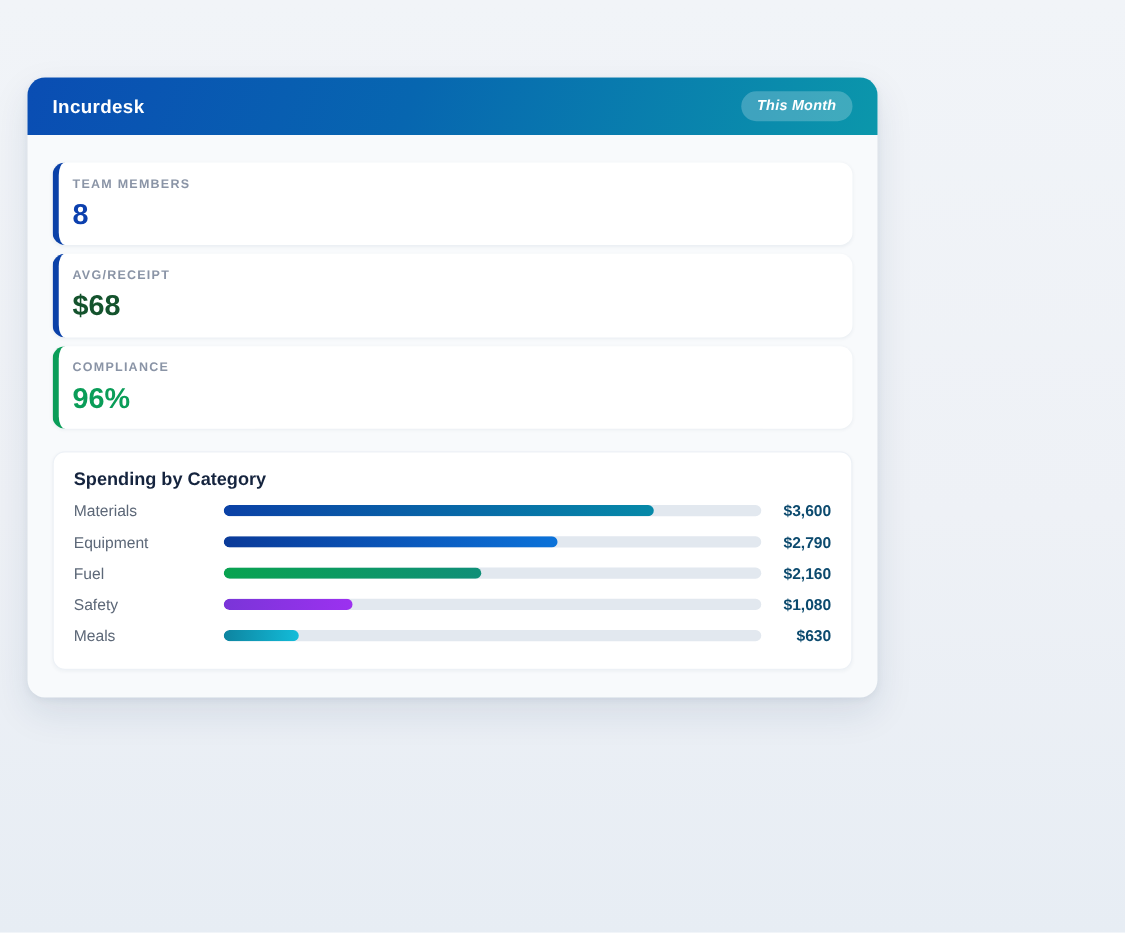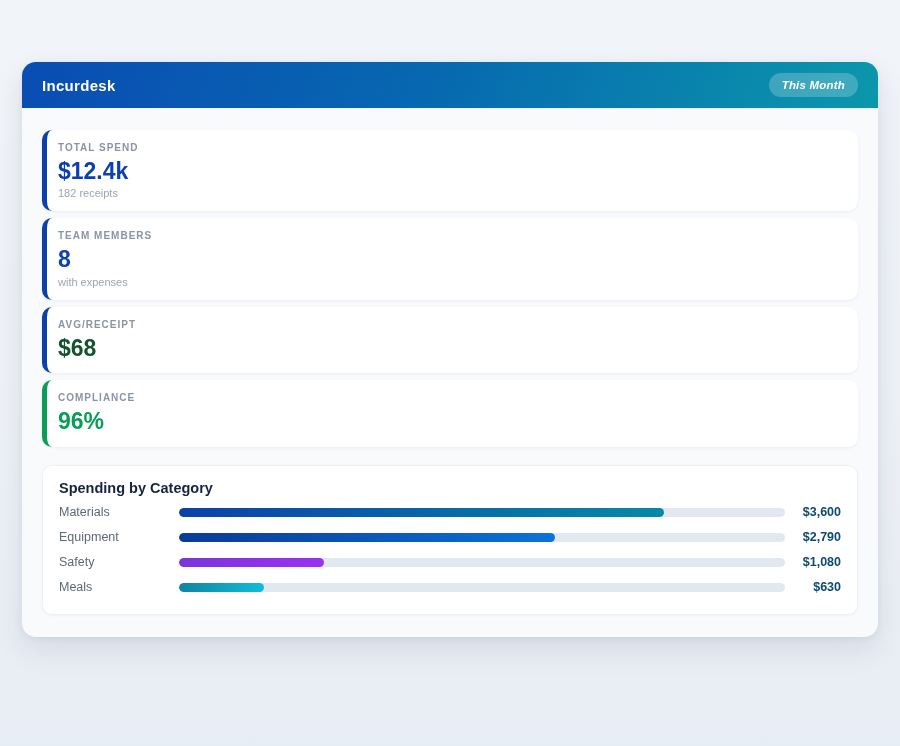--- a/index.html
+++ b/index.html
@@ -6,21 +6,21 @@
   html, body { width: 900px; height: 746px; }
   body {
     font-family: "Liberation Sans", "DejaVu Sans", sans-serif;
     background: linear-gradient(180deg, #f1f4f8 0%, #eef1f6 55%, #e7edf4 100%);
     overflow: hidden;
   }
   .app-container {
     position: absolute;
     left: 22px;
     top: 62px;
-    width: 856px;
+    width: 680px;
     border-radius: 14px;
     background: #f8fafc;
     box-shadow: 0 12px 30px rgba(20, 45, 90, 0.10), 0 2px 6px rgba(20, 45, 90, 0.06);
   }
   .header-bar {
     height: 46px;
     border-radius: 14px 14px 0 0;
     background: linear-gradient(108deg, #0a4db3 0%, #0766b0 45%, #0b97ab 100%);
     display: flex;
     align-items: center;
@@ -127,28 +127,22 @@
 <body>
 
 <div class="app-container">
   <div class="header-bar">
     <div class="app-title">Incurdesk</div>
     <button class="period-badge">This Month</button>
   </div>
   <div class="content">
     <div id="stats-list">
         <div class="stat-card" style="border-left-color: rgb(11, 65, 168);">
-          <div class="stat-label">TOTAL SPEND</div>
-          <div class="stat-value" style="color: rgb(12, 64, 174);">$12.4k</div>
-          <div class="stat-subtext">182 receipts</div>
-        </div>
-        <div class="stat-card" style="border-left-color: rgb(11, 65, 168);">
           <div class="stat-label">TEAM MEMBERS</div>
           <div class="stat-value" style="color: rgb(12, 64, 174);">8</div>
-          <div class="stat-subtext">with expenses</div>
         </div>
         <div class="stat-card" style="border-left-color: rgb(11, 65, 168);">
           <div class="stat-label">AVG/RECEIPT</div>
           <div class="stat-value" style="color: #14532d;">$68</div>
         </div>
         <div class="stat-card" style="border-left-color: rgb(10, 157, 88);">
           <div class="stat-label">COMPLIANCE</div>
           <div class="stat-value" style="color: rgb(10, 157, 88);">96%</div>
         </div>
       </div>
@@ -163,20 +157,27 @@
             <div class="value-label">$3,600</div>
           </div>
           <div class="chart-row">
             <div class="category-label">Equipment</div>
             <div class="bar-track" style="background: rgb(226, 232, 239);">
               <div class="bar-fill" style="width: 62%; background: linear-gradient(90deg, rgb(10, 58, 153), rgb(11, 114, 217));"></div>
             </div>
             <div class="value-label">$2,790</div>
           </div>
           <div class="chart-row">
+            <div class="category-label">Fuel</div>
+            <div class="bar-track" style="background: rgb(226, 232, 239);">
+              <div class="bar-fill" style="width: 48%; background: linear-gradient(90deg, rgb(9, 163, 80), rgb(16, 143, 120));"></div>
+            </div>
+            <div class="value-label">$2,160</div>
+          </div>
+          <div class="chart-row">
             <div class="category-label">Safety</div>
             <div class="bar-track" style="background: rgb(226, 232, 239);">
               <div class="bar-fill" style="width: 24%; background: linear-gradient(90deg, rgb(122, 53, 216), rgb(156, 49, 240));"></div>
             </div>
             <div class="value-label">$1,080</div>
           </div>
           <div class="chart-row">
             <div class="category-label">Meals</div>
             <div class="bar-track" style="background: rgb(226, 232, 239);">
               <div class="bar-fill" style="width: 14%; background: linear-gradient(90deg, rgb(14, 132, 160), rgb(19, 188, 217));"></div>

